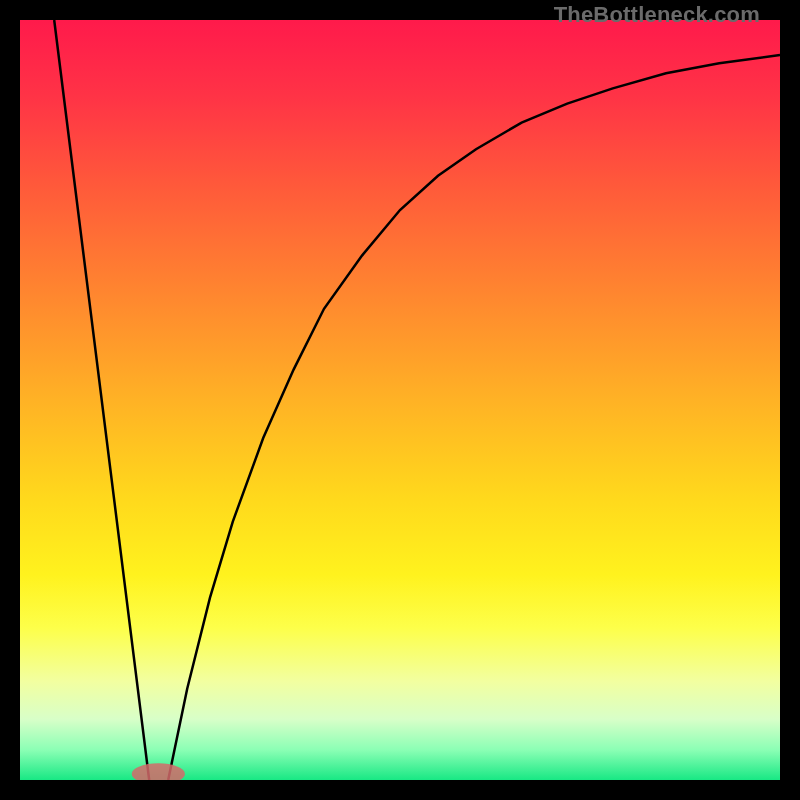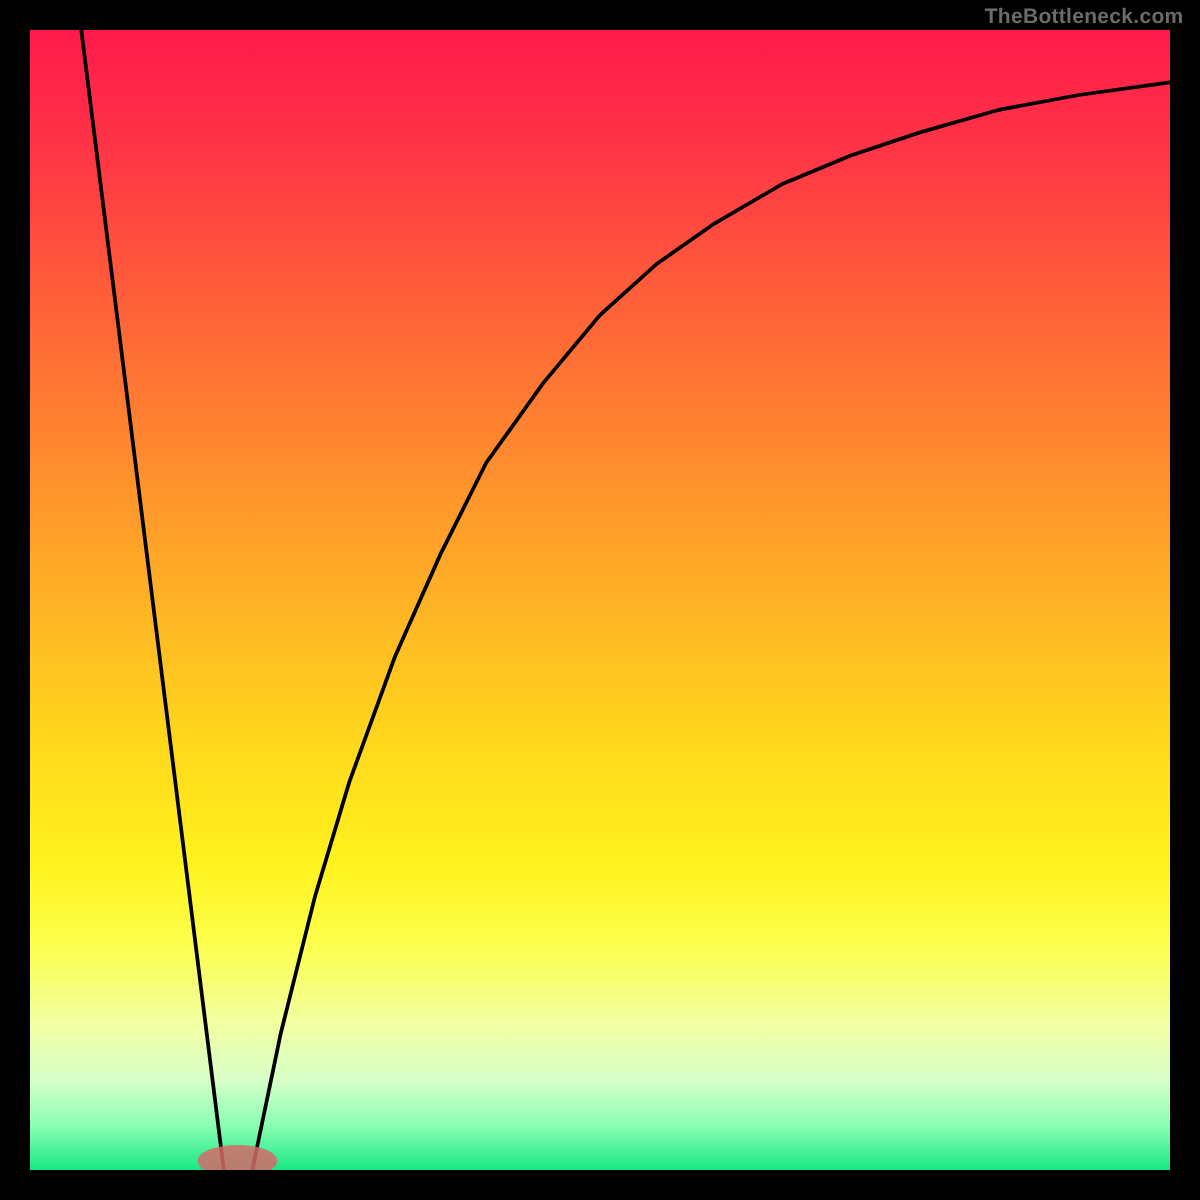--- a/index.html
+++ b/index.html
@@ -22,23 +22,23 @@
     position: absolute;
     left: 20px;
     top: 20px;
     width: 760px;
     height: 760px;
     overflow: hidden;
   }
   .watermark {
     position: absolute;
     top: 2px;
-    right: 11px;
+    right: 40px;
     font-family: Arial, Helvetica, sans-serif;
-    font-size: 14px;
+    font-size: 22px;
     font-weight: 600;
     color: #6b6b6b;
     letter-spacing: 0.2px;
   }
   svg { display: block; }
   .marker {
     fill: #d46a6a;
     opacity: 0.85;
   }
 </style>

